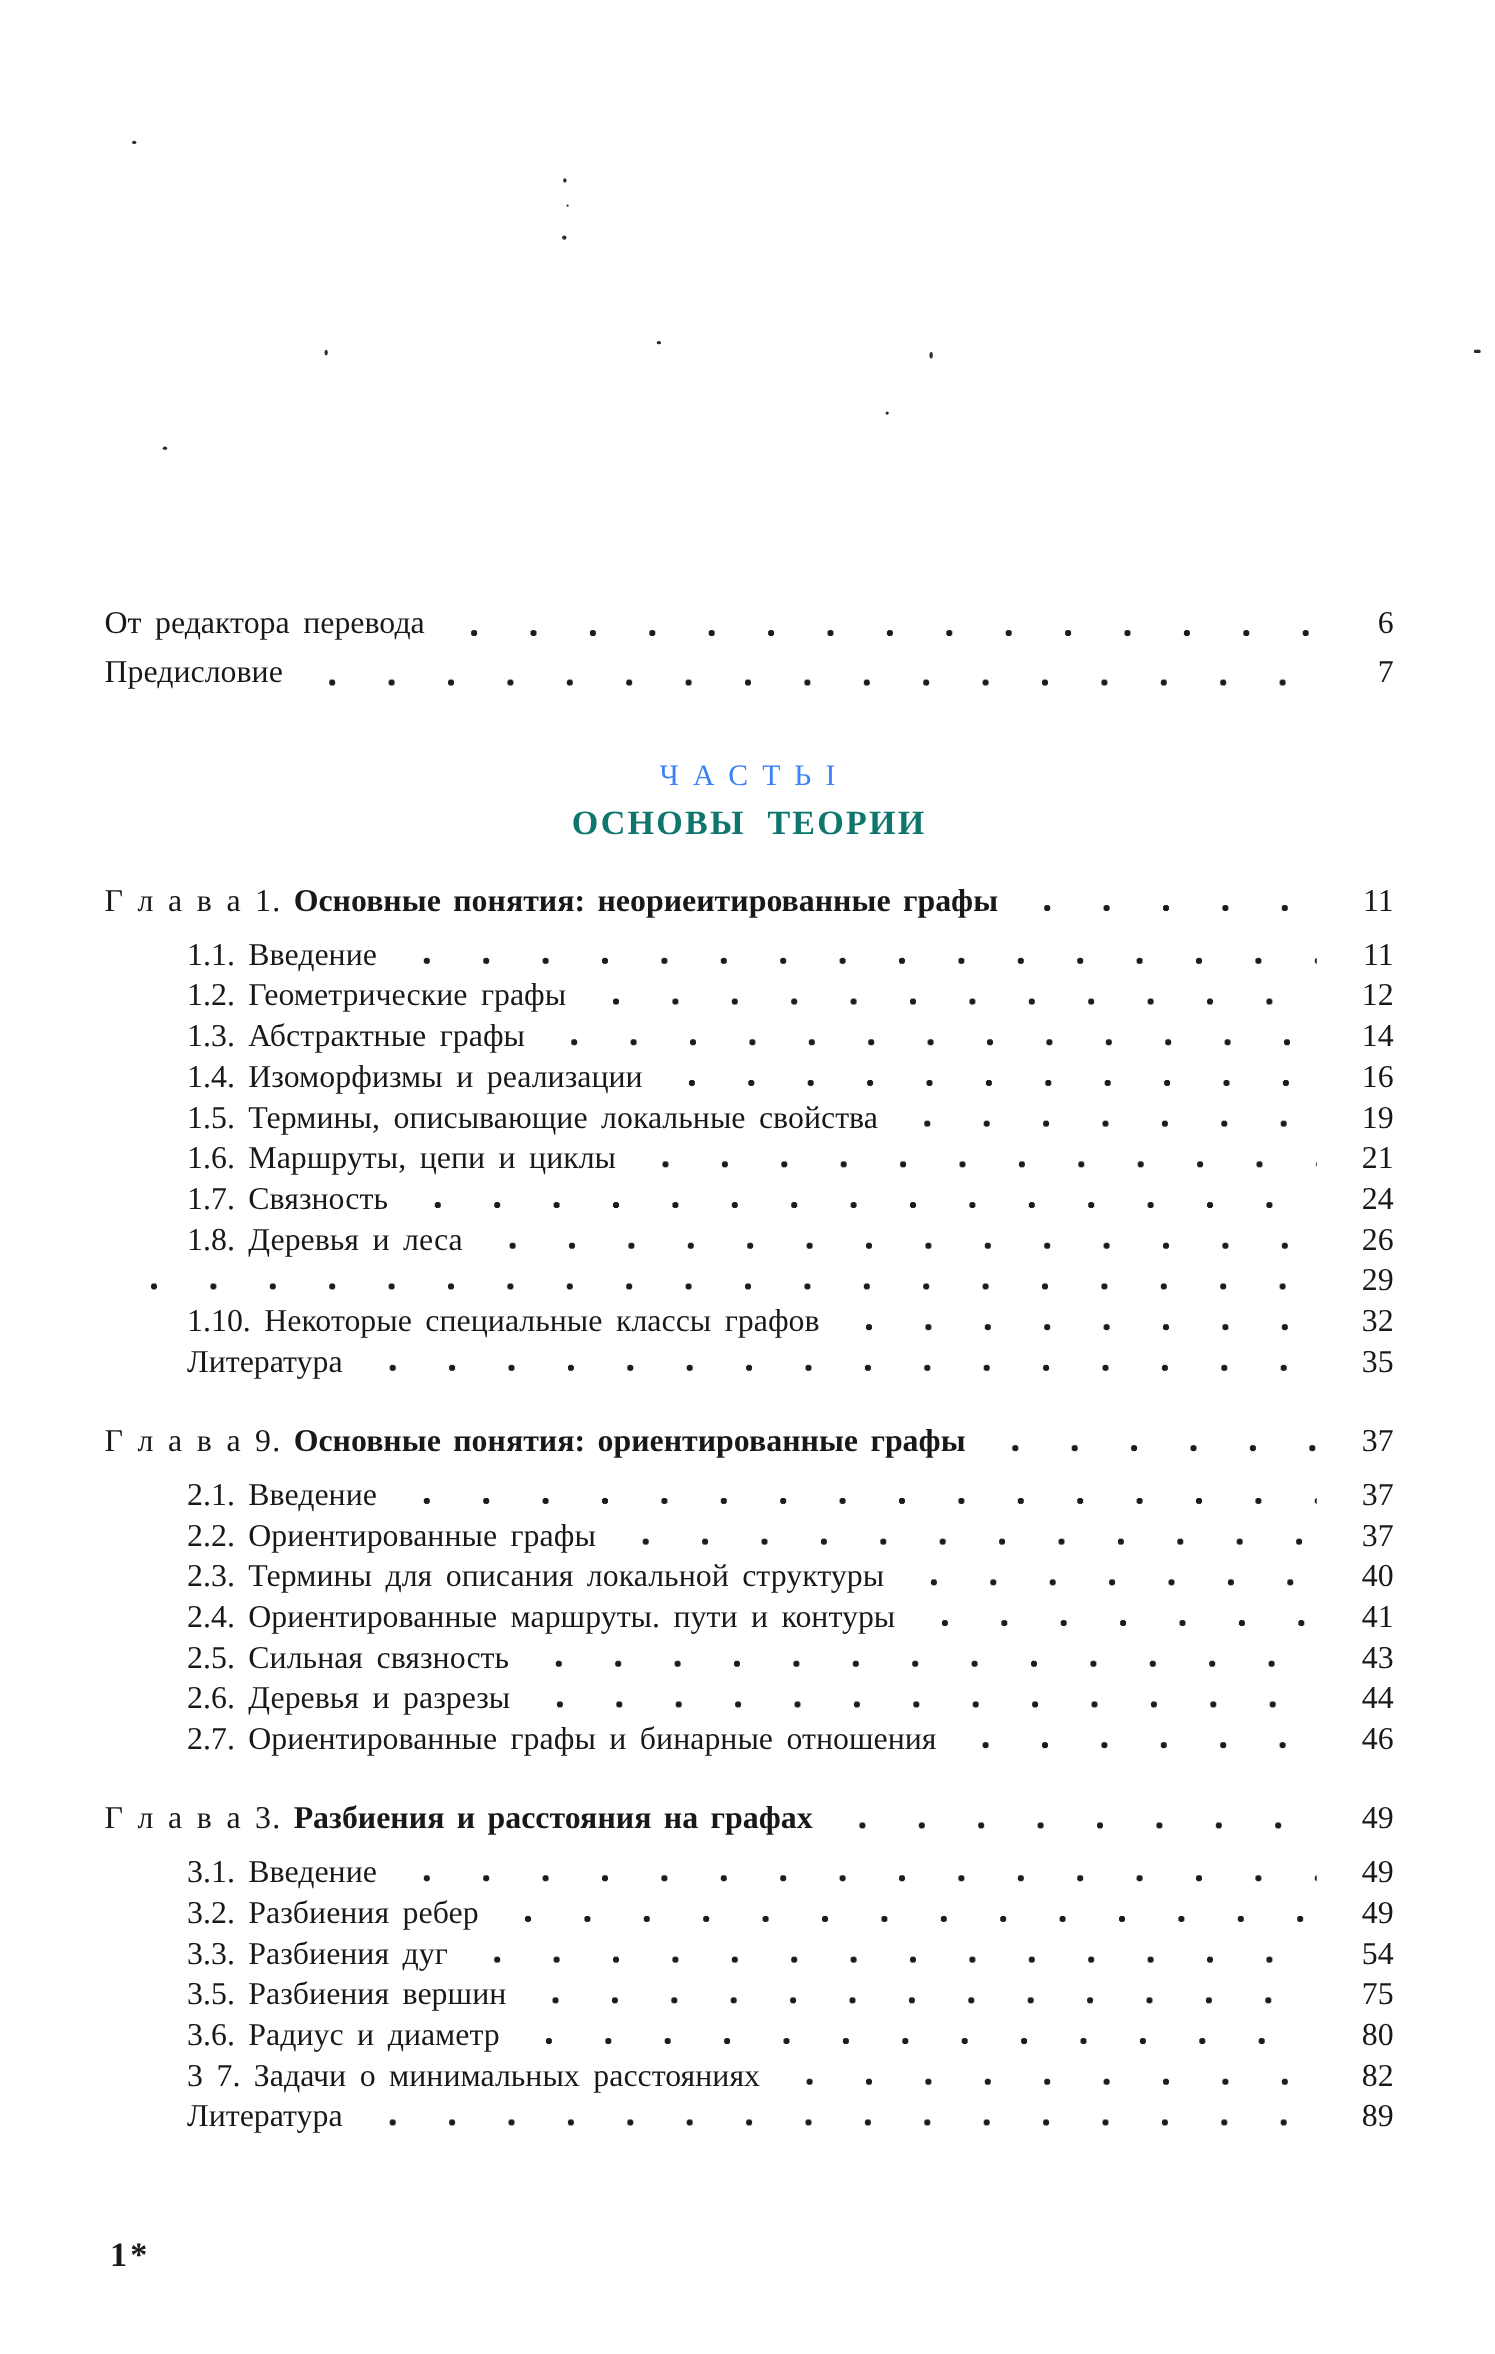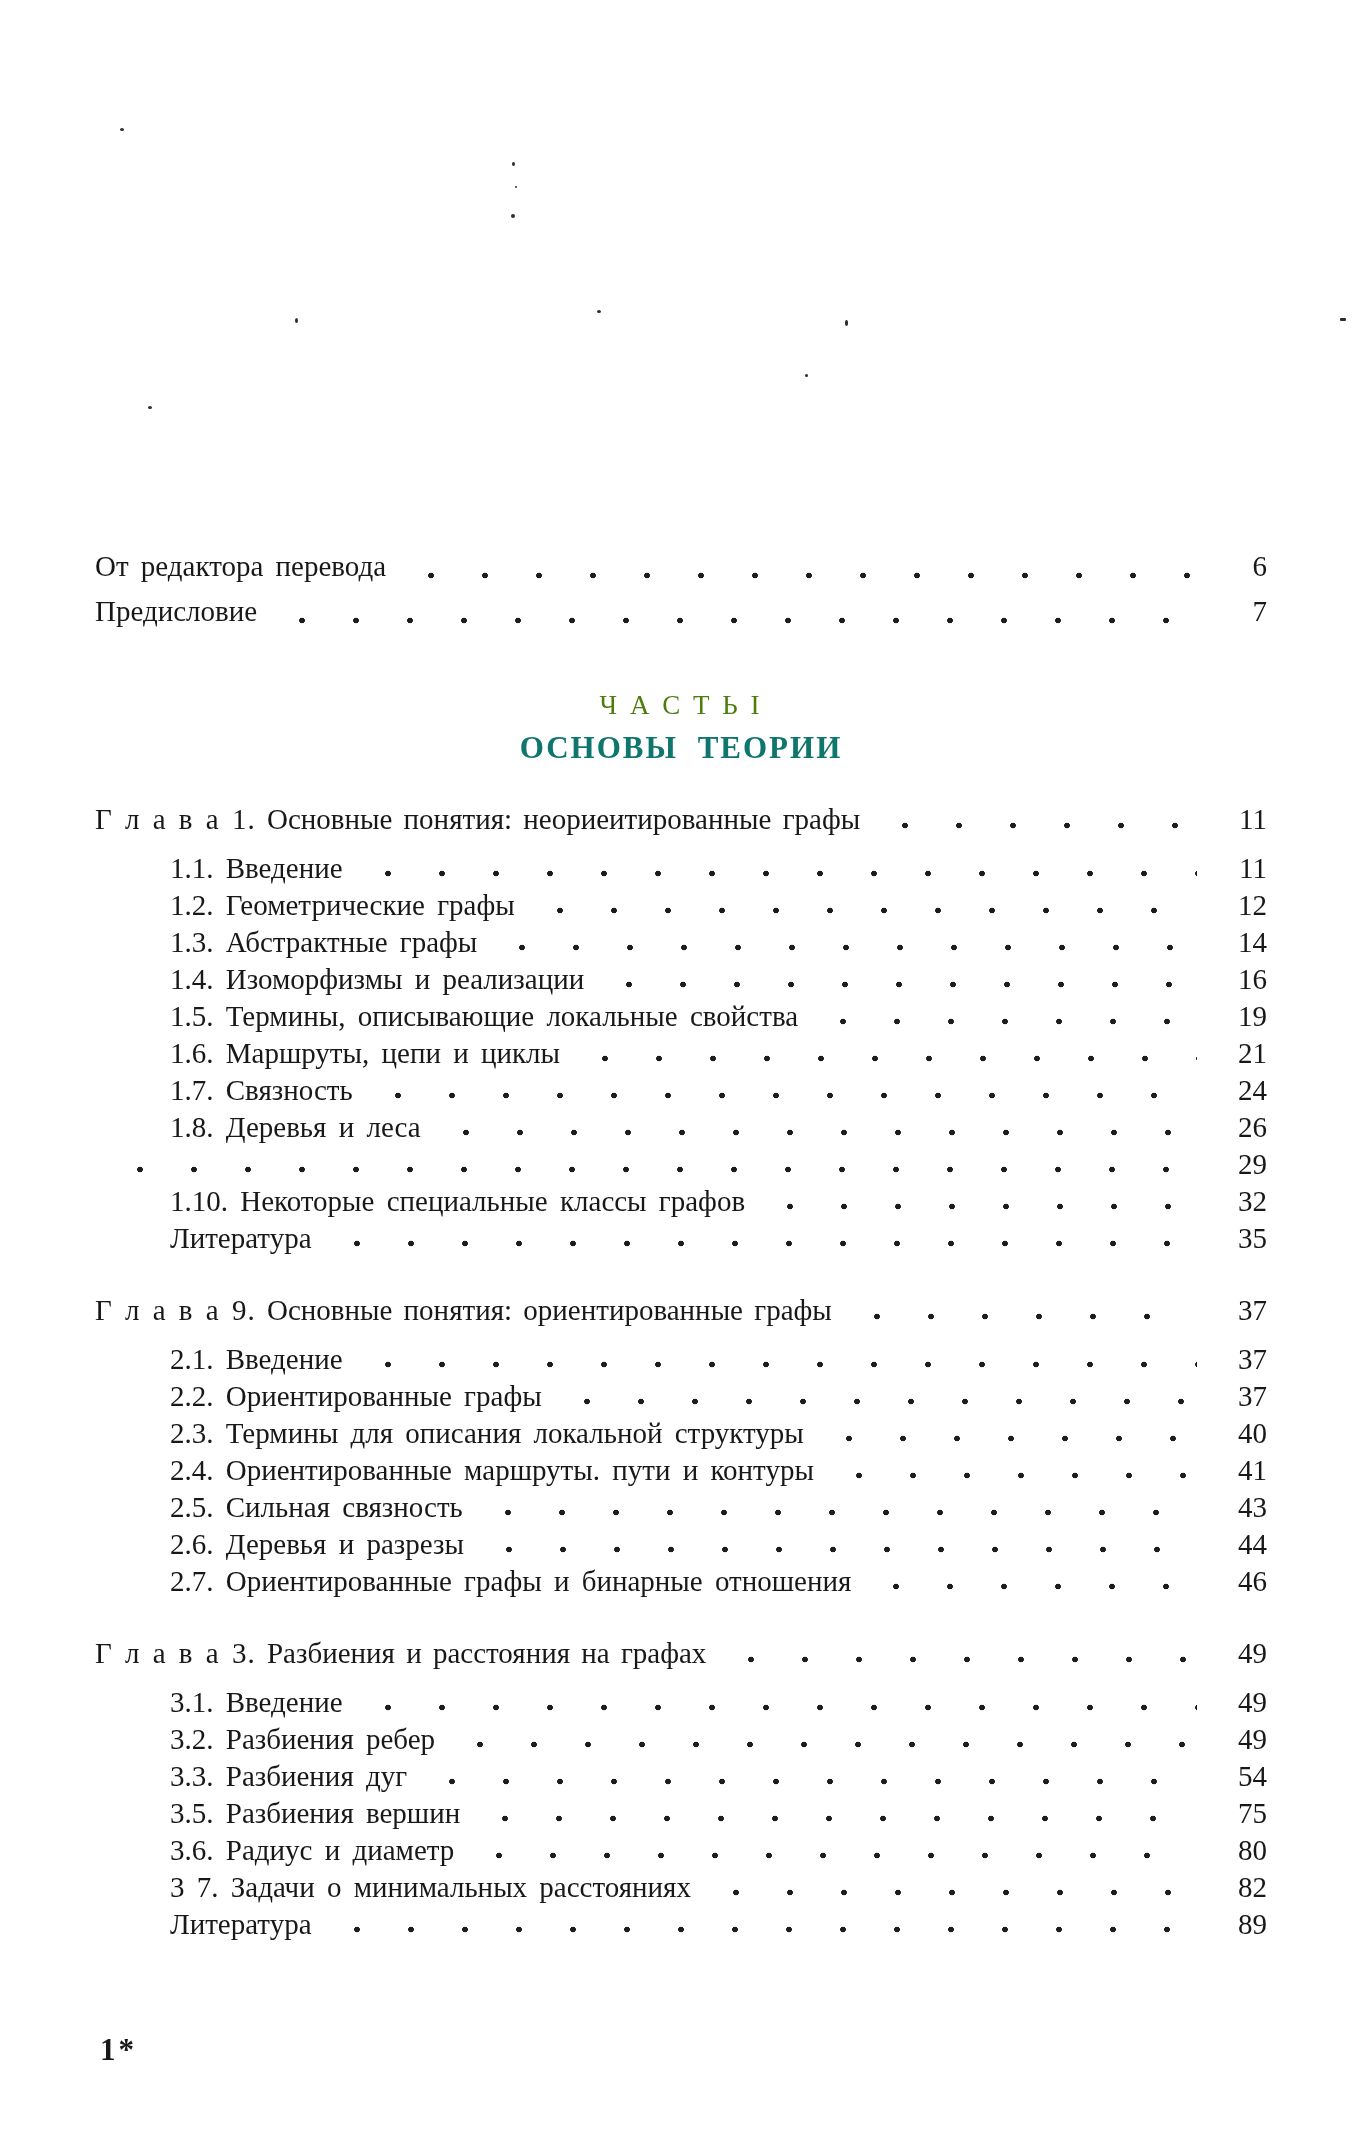--- a/index.html
+++ b/index.html
@@ -51,36 +51,36 @@
     min-width: 58px;
     text-align: right;
     white-space: nowrap;
     font-size: 29px;
   }
   .part-kicker {
     margin-top: 56px;
     text-align: center;
     font-size: 27px;
     letter-spacing: 3px;
-    color: #4d7c0f;
+    color: #3b82f6;
   }
   .part-title {
     margin-top: 9px;
     text-align: center;
     font-size: 31px;
     font-weight: 700;
     letter-spacing: 2px;
     word-spacing: 10px;
     color: #0f766e;
   }
   .chapter { margin-top: 33px; }
   .chapter-row { line-height: 40px; }
   .chapter-heading { white-space: nowrap; word-spacing: 4px; }
   .chapter-prefix { letter-spacing: 1px; }
-  .chapter-title { font-weight: 400; margin-top: 38px; }
+  .chapter-title { font-weight: 700; margin-top: 38px; }
   .items { margin-top: 11px; }
   .item-row { line-height: 37px; }
   .item-row .label { margin-left: 75px; }
   .footer-mark {
     position: absolute;
     left: 100px;
     top: 2032px;
     font-size: 31px;
     font-weight: 700;
     letter-spacing: 3px;

